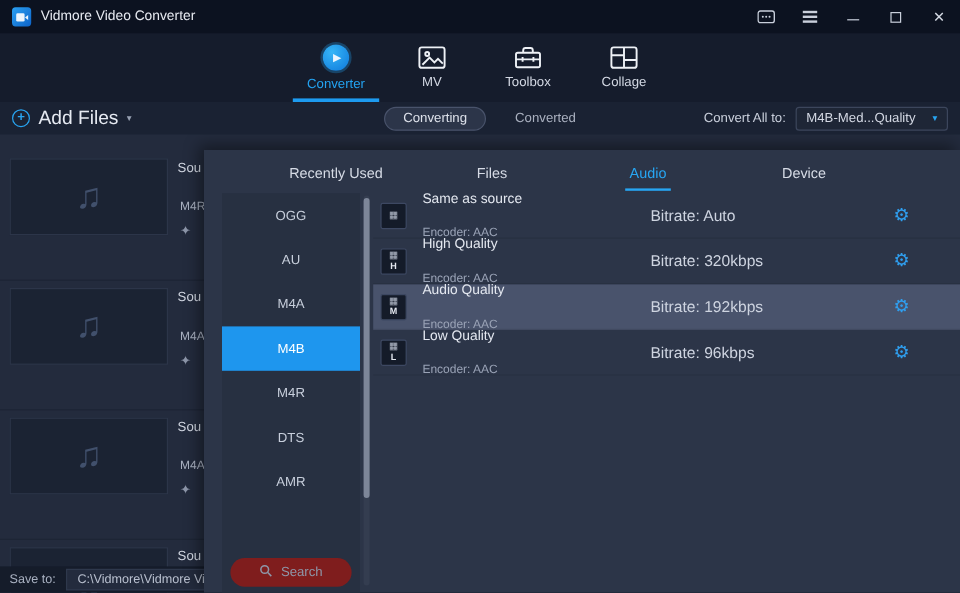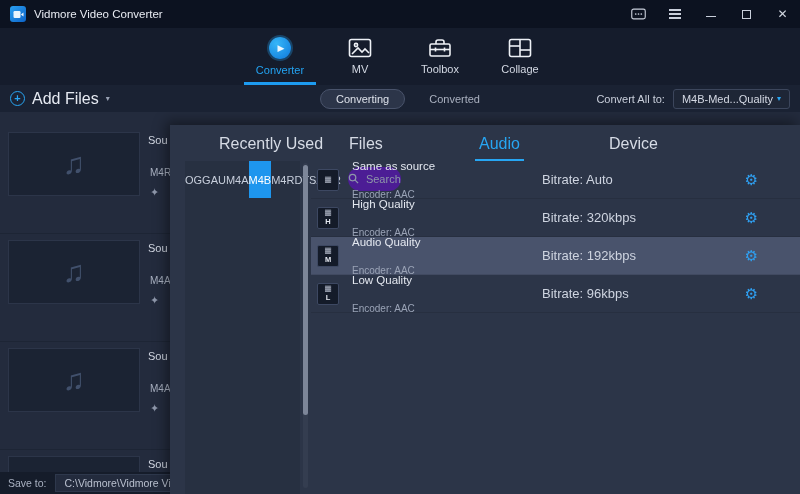--- a/index.html
+++ b/index.html
@@ -33,50 +33,50 @@
   .toolbar{position:absolute;top:85px;left:0;right:0;height:27px;background:#1a2233;display:flex;align-items:center;padding:0 10px;z-index:30}
   .add-files{display:flex;align-items:center;gap:7px;cursor:pointer}
   .plus-icon{width:15px;height:15px;border-radius:50%;border:1.4px solid #28a5f2;color:#28a5f2;display:flex;align-items:center;justify-content:center;font-size:11px;line-height:1;font-weight:bold}
   .add-label{font-size:16px;color:#e6eaf2}
   .caret{font-size:8px;color:#98a1b3;line-height:1}
   .center-toggle{position:absolute;left:50%;transform:translateX(-50%);display:flex;align-items:center;gap:24px}
   .pill{background:#2c3549;border:1px solid #49536b;border-radius:12px;padding:3px 15px;font-size:11px;color:#dde1ea;cursor:pointer}
   .toggle-alt{font-size:11px;color:#a9b0bf;cursor:pointer}
   .convert-all{margin-left:auto;display:flex;align-items:center;gap:8px}
   .convert-all-label{font-size:11px;color:#c9cfdb}
-  .dropdown{background:#1e2636;border:1px solid #3c465c;border-radius:3px;padding:3px 8px;display:flex;align-items:center;gap:4px;cursor:pointer}
+  .dropdown{background:#1e2636;border:1px solid #3c465c;border-radius:3px;padding:3px 8px;display:flex;align-items:center;gap:14px;cursor:pointer}
   .dropdown .val{font-size:11px;color:#d4d9e4}
   .dropdown .caret{color:#28a5f2}
 
   
   .filelist{position:absolute;top:112px;left:0;width:800px;bottom:0;background:#232b3d;z-index:1}
   .file-item{position:absolute;left:0;width:170px;height:108px;border-bottom:1px solid #1d2535}
   .thumb{position:absolute;left:8px;top:6px;width:132px;height:64px;background:#1b2333;border:1px solid #2c3549;display:flex;align-items:center;justify-content:center;cursor:pointer}
   .note{font-size:30px;color:#41506c;line-height:1}
   .fi-title{position:absolute;left:148px;top:8px;font-size:11px;color:#d2d7e2;white-space:nowrap}
   .fi-format{position:absolute;left:150px;top:41px;font-size:10px;color:#aab2c2;white-space:nowrap}
   .fi-effect{position:absolute;left:150px;top:60px;font-size:11px;color:#8d96a9}
 
   
   .statusbar{position:absolute;left:0;right:0;bottom:0;height:22px;background:#151c2a;display:flex;align-items:center;padding:0 8px;gap:8px;z-index:6}
   .save-label{font-size:10.5px;color:#a9b1c1;white-space:nowrap}
   .save-path{background:#232b3d;border:1px solid #2e384c;padding:2px 9px;font-size:10.5px;color:#b9c0cf;white-space:nowrap;cursor:pointer}
 
   
   .panel{position:absolute;top:125px;left:170px;right:0;bottom:0;background:#2c3548;z-index:20;box-shadow:-4px -4px 12px rgba(0,0,0,.4)}
   .panel-tabs{height:36px;display:flex;align-items:stretch;padding:0 65px 0 45px}
-  .panel-tab{flex:1;display:flex;align-items:center;justify-content:flex-start;font-size:16px;color:#d6dbe5;cursor:pointer}
+  .panel-tab{flex:1;display:flex;align-items:center;justify-content:center;font-size:12px;color:#d6dbe5;cursor:pointer}
   .panel-tab .inner{padding:9px 4px 6px;border-bottom:2px solid transparent}
   .panel-tab.active{color:#27a6f3}
   .panel-tab.active .inner{border-bottom-color:#27a6f3}
 
-  .fmt-sidebar{position:absolute;left:15px;top:36px;width:115px;bottom:0;background:#273041;display:flex;flex-direction:row}
+  .fmt-sidebar{position:absolute;left:15px;top:36px;width:115px;bottom:0;background:#273041;display:flex;flex-direction:column}
   .fmt-item{height:37px;flex:none;display:flex;align-items:center;justify-content:center;font-size:11px;color:#c8cfdc;cursor:pointer}
   .fmt-item.selected{background:#1e96ee;color:#ffffff}
-  .fmt-search{margin:6px 7px 5px;height:24px;border-radius:12px;background:#4c1d95;display:flex;align-items:center;justify-content:center;gap:7px;color:#8e97a9;font-size:11px;cursor:text}
+  .fmt-search{margin:6px 7px 5px;height:24px;border-radius:12px;background:#7f1d1d;display:flex;align-items:center;justify-content:center;gap:7px;color:#8e97a9;font-size:11px;cursor:text}
 
   .fmt-scroll-track{position:absolute;left:133px;top:38px;width:5px;bottom:6px;background:#343d50;border-radius:3px}
   .fmt-scroll-thumb{position:absolute;left:0;top:2px;width:5px;height:250px;background:#7d8699;border-radius:3px;cursor:grab}
 
   .profiles{position:absolute;left:141px;top:36px;right:0;bottom:0}
   .profile-row{height:38px;display:flex;align-items:center;padding-left:6px;cursor:pointer;border-bottom:1px solid rgba(0,0,0,.10)}
   .profile-row.highlight{background:#49536c}
   .p-icon{width:22px;height:22px;background:#141b29;border:1px solid #3d4862;border-radius:2px;margin-right:13px;flex:none;display:flex;flex-direction:column;align-items:center;justify-content:center;line-height:1}
   .p-icon .grid{font-size:8px;color:#b6bdcc;line-height:1}
   .p-icon .badge{font-size:7.5px;color:#e3e7ef;font-weight:bold;line-height:1;margin-top:1px}

